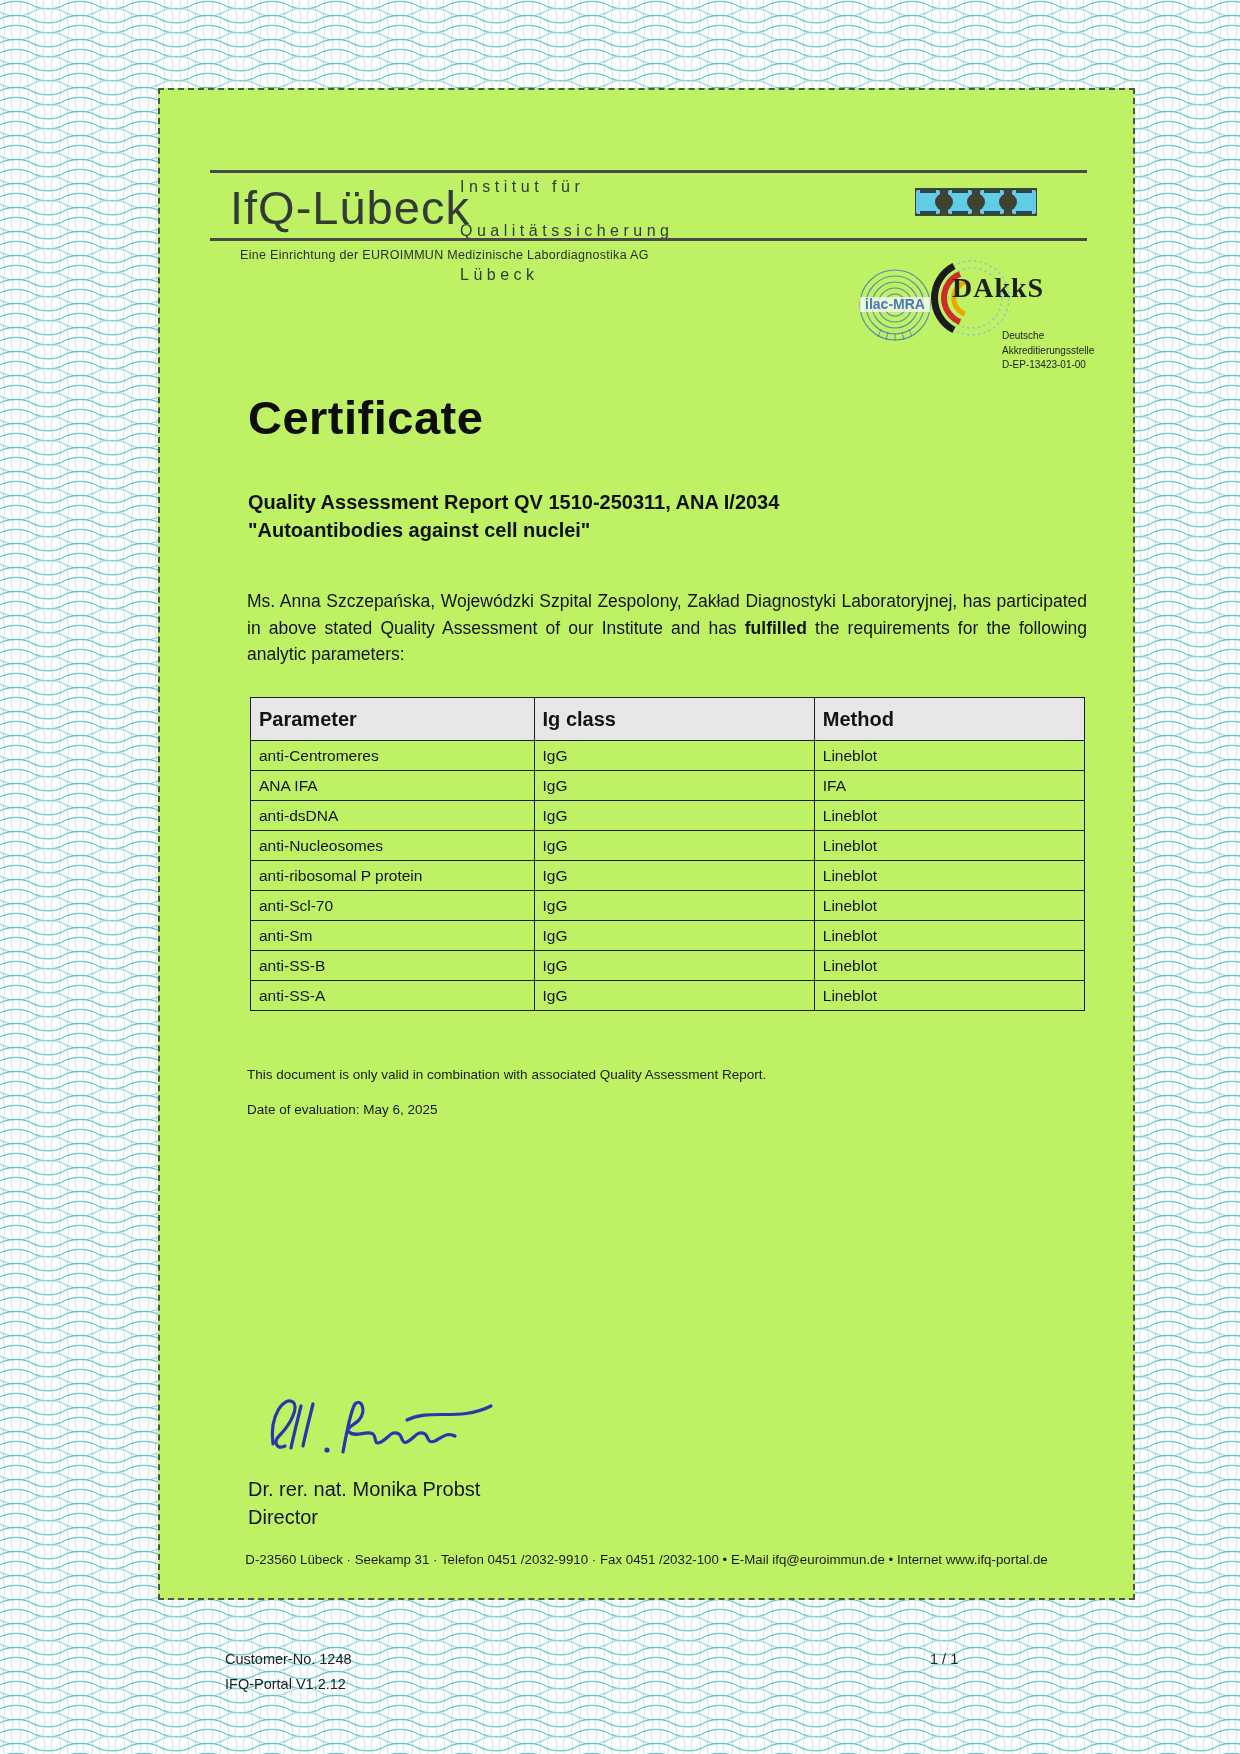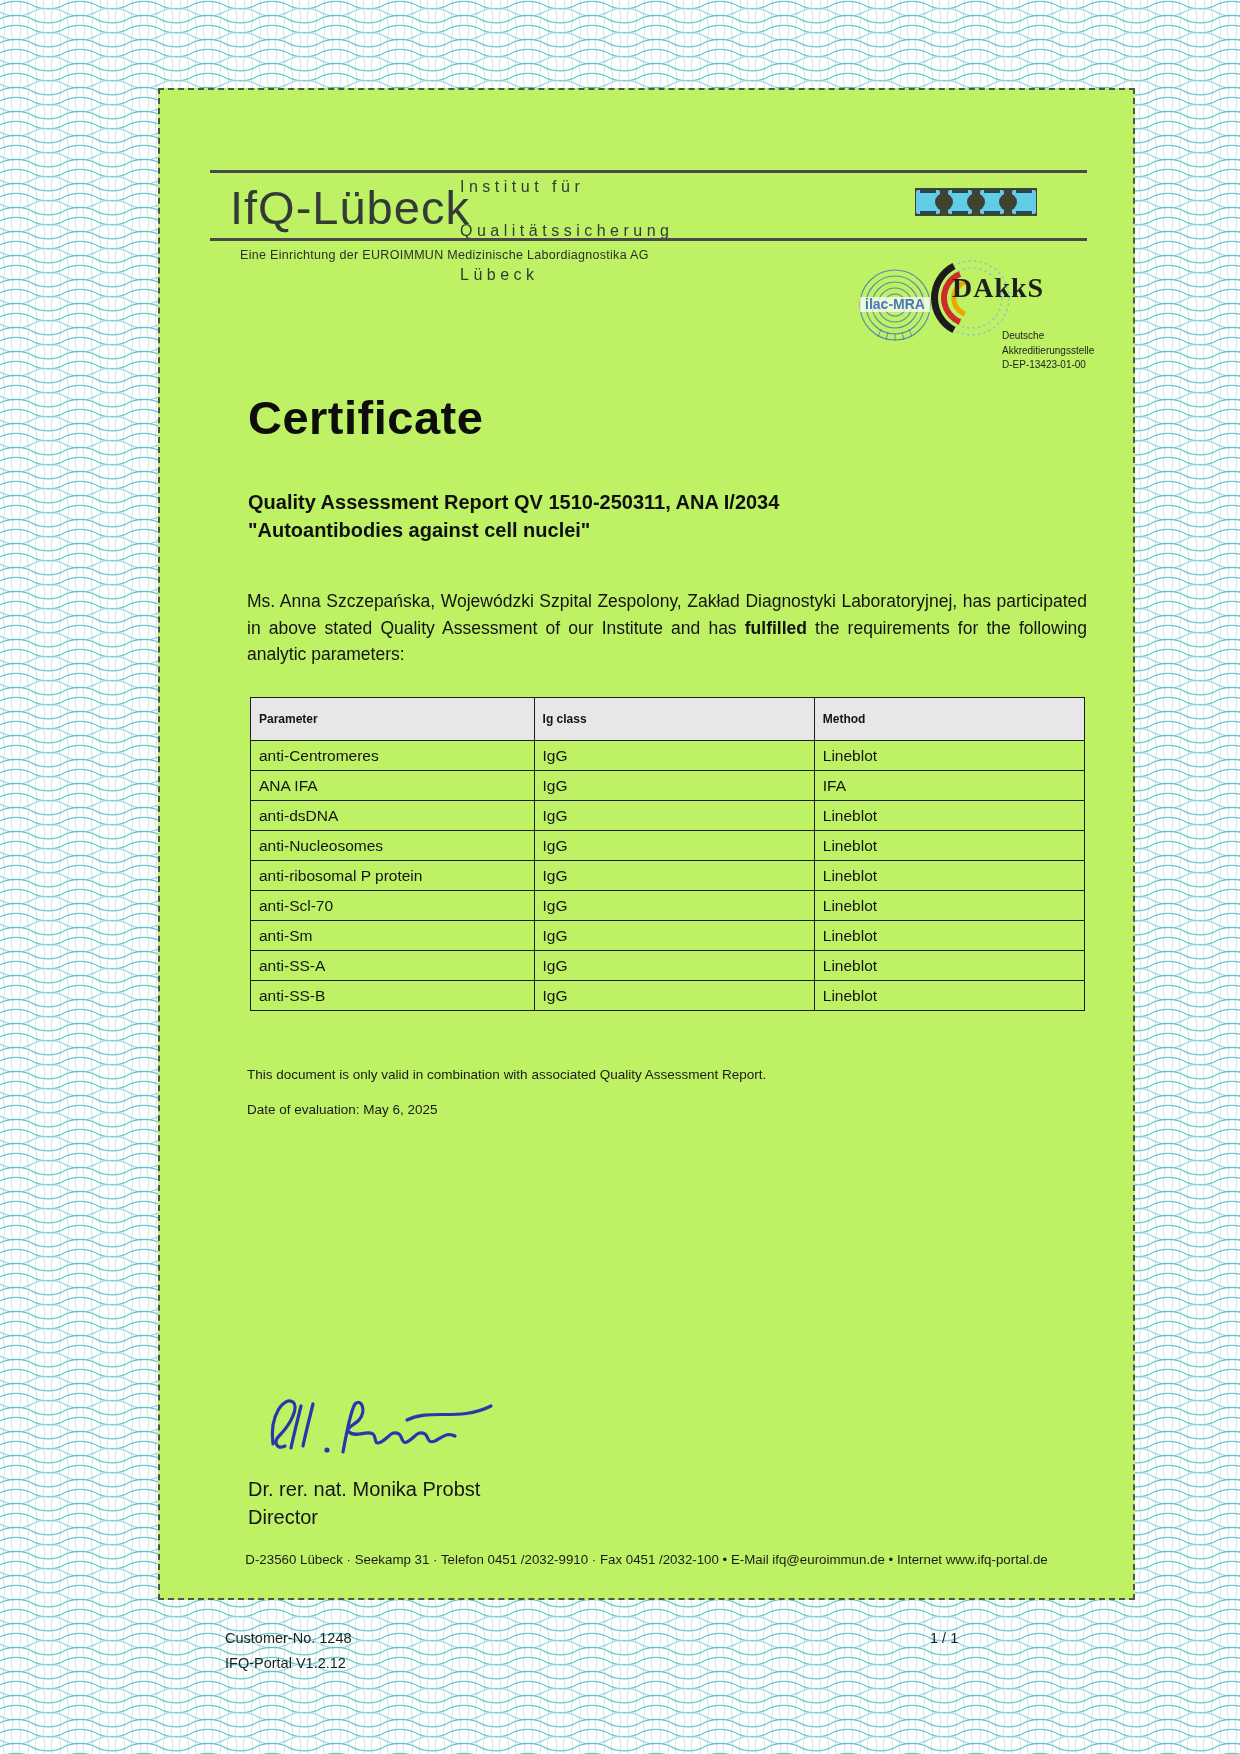--- a/index.html
+++ b/index.html
@@ -24,32 +24,32 @@
   .org-subtitle{font-size:12.5px;font-weight:500;color:#2d2d2d;letter-spacing:0.3px;}
   .cert-title{font-size:47px;font-weight:bold;color:#0d0d0d;letter-spacing:0.5px;}
   .subject{font-size:20px;font-weight:bold;color:#101010;line-height:28px;}
   .para{font-size:17.5px;line-height:26.5px;color:#131313;text-align:justify;}
   .para .b{font-weight:bold;}
   table.params{border-collapse:collapse;width:835px;table-layout:fixed;}
   table.params th,table.params td{
     border:1.6px solid #1d1d1d;font-size:15.5px;color:#141414;
     padding:0 0 0 8px;text-align:left;vertical-align:middle;
   }
-  table.params th{background:#e7e7e7;font-weight:bold;height:42px;font-size:12px;}
+  table.params th{background:#e7e7e7;font-weight:bold;height:42px;font-size:20px;}
   table.params td{height:29px;}
   col.c1{width:34%;} col.c2{width:33.6%;} col.c3{width:32.4%;}
   .note{font-size:13.5px;color:#1a1a1a;}
   .sig-name{font-size:20px;color:#141414;line-height:28px;}
   .contact{font-size:13.3px;color:#1a1a1a;width:100%;text-align:center;}
   .dakks-word{
     position:absolute;left:22px;top:14px;font-family:"Liberation Serif","DejaVu Serif",serif;
     font-weight:bold;font-size:28px;color:#1f1f1f;letter-spacing:1px;
   }
   .dakks-sub{position:absolute;left:72px;top:44px;font-size:10px;line-height:14.5px;color:#222;margin-top:27px;}
-  .pagefoot{position:absolute;font-size:14.5px;color:#17211f;}
+  .pagefoot{position:absolute;font-size:14.5px;color:#17211f;margin-top:21px;}
 </style>
 </head>
 <body>
 
 <svg class="bg" width="1240" height="1754" viewBox="0 0 1240 1754" preserveAspectRatio="none" aria-hidden="true">
   <defs>
     <pattern id="mesh" width="64" height="24" patternUnits="userSpaceOnUse">
       <rect width="64" height="24" fill="#fcffff"></rect>
       <g stroke="#d3dcda" stroke-width="0.9" fill="none">
         <path d="M4,0 q2,6 0,12 q-2,6 0,12"></path>
@@ -198,26 +198,26 @@
           <td>anti-Scl-70</td>
           <td>IgG</td>
           <td>Lineblot</td>
         </tr>
       <tr>
           <td>anti-Sm</td>
           <td>IgG</td>
           <td>Lineblot</td>
         </tr>
       <tr>
+          <td>anti-SS-B</td>
+          <td>IgG</td>
+          <td>Lineblot</td>
+        </tr>
+      <tr>
           <td>anti-SS-A</td>
-          <td>IgG</td>
-          <td>Lineblot</td>
-        </tr>
-      <tr>
-          <td>anti-SS-B</td>
           <td>IgG</td>
           <td>Lineblot</td>
         </tr>
     </tbody>
   </table>
 
   <div class="abs note" style="left:87px;top:977px;">This document is only valid in combination with associated Quality Assessment Report.</div>
 
   <div class="abs note" style="left:87px;top:1012px;">Date of evaluation: May 6, 2025</div>
 

